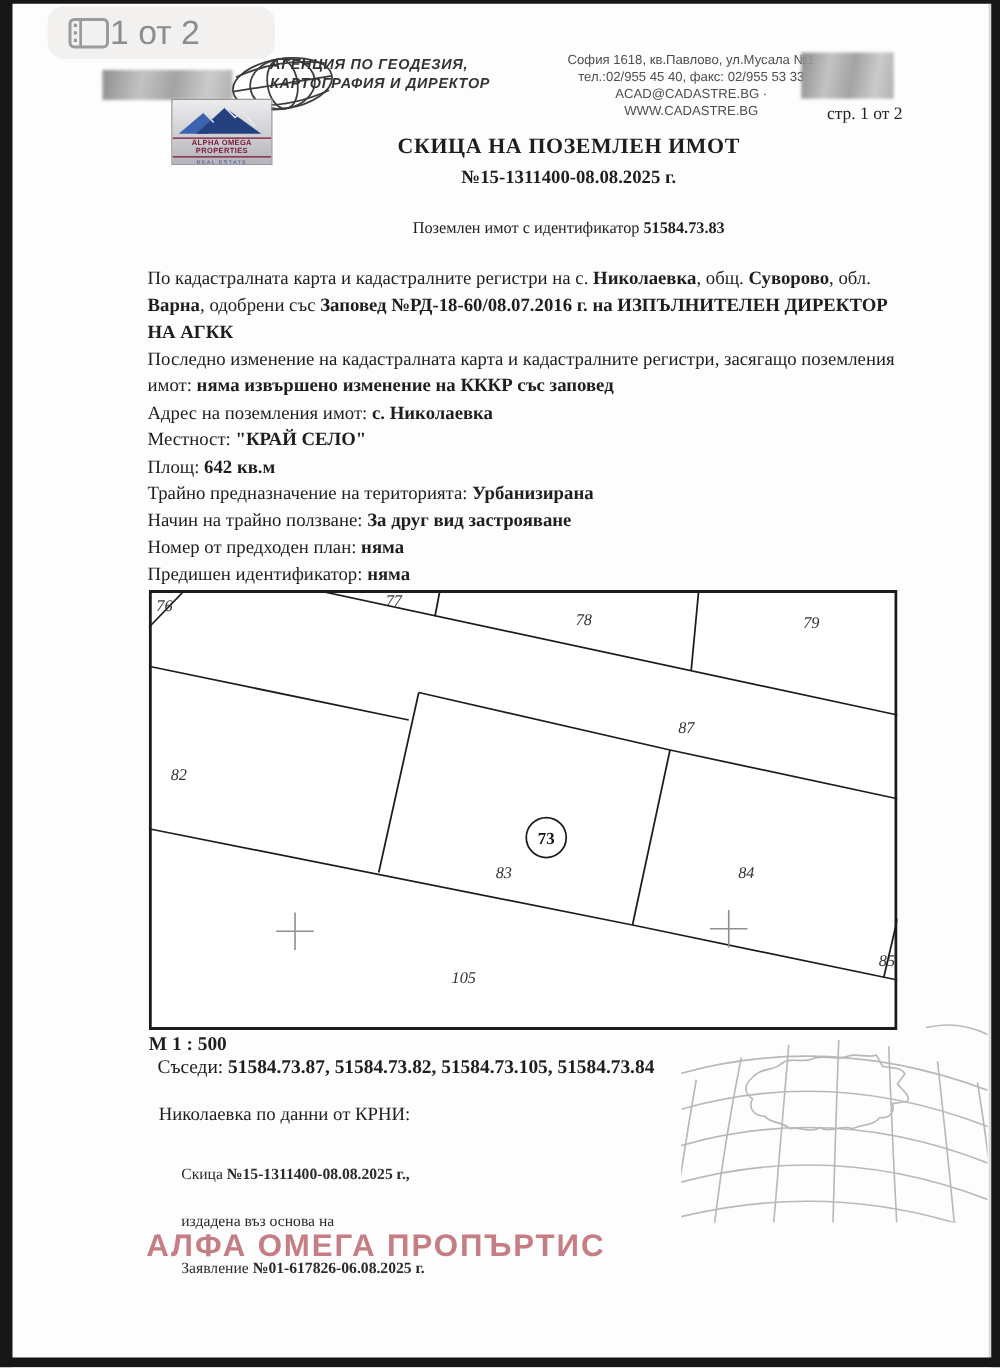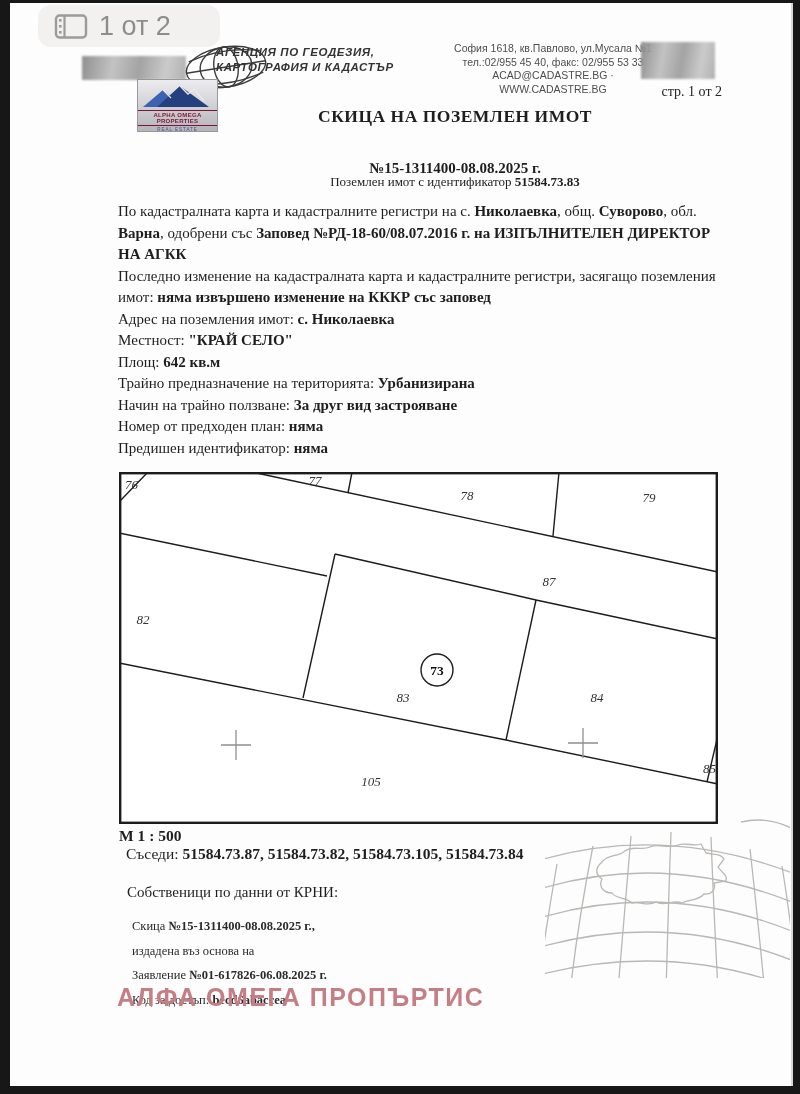--- a/index.html
+++ b/index.html
@@ -8,21 +8,21 @@
   
   .edge{position:absolute;background:#171717;}
   .edge.l{left:0;top:0;width:10px;height:1094px;}
   .edge.r{right:0;top:0;width:7px;height:1094px;}
   .edge.t{left:0;top:0;width:800px;height:3px;}
   .edge.b{left:0;bottom:0;width:800px;height:8px;}
   .edge-shadow{position:absolute;right:7px;top:0;width:2px;height:1094px;background:#d8d8d8;}
 
   
   .pill{position:absolute;left:38px;top:5px;height:42px;min-width:150px;background:#f2f1f0;
-        border-radius:13px;display:flex;align-items:center;gap:11px;padding:0 16px;
+        border-radius:13px;display:flex;align-items:center;padding:0 16px;
         font-family:"Liberation Sans",sans-serif;font-size:27px;color:#8d8d8d;text-align:right;}
   .pill svg{display:block;}
 
   
   .redact{position:absolute;background:linear-gradient(100deg,#848484 0%,#bdbdbd 30%,#9a9a9a 55%,#c6c6c6 80%,#a9a9a9 100%);
           filter:blur(1.3px);opacity:.9;}
   .redact.a{left:82px;top:56px;width:104px;height:24px;}
   .redact.b{left:641px;top:42px;width:74px;height:37px;}
   .agkk-globe{position:absolute;left:180px;top:44px;}
   .agency{position:absolute;left:216px;top:45px;font-family:"Liberation Sans",sans-serif;
@@ -39,35 +39,35 @@
   .alpha svg{display:block;}
   .alpha-title{font-family:"Liberation Sans",sans-serif;font-weight:bold;font-size:6px;
                color:#7b1535;text-align:center;border-top:1px solid #7b1535;
                border-bottom:1px solid #7b1535;padding:1px 0;letter-spacing:.3px;}
   .alpha-sub{font-family:"Liberation Sans",sans-serif;font-size:4.5px;color:#46508e;
              text-align:center;padding-top:1px;letter-spacing:1px;}
 
   
   .ttl{position:absolute;left:200px;width:510px;text-align:center;font-weight:bold;}
   .ttl.main{top:106px;font-size:17.5px;letter-spacing:.5px;}
-  .ttl.num{top:160px;font-size:15px;}
+  .ttl.num{top:134px;font-size:15px;}
   .idline{position:absolute;left:200px;top:174px;width:510px;text-align:center;font-size:13px;font-weight:normal;}
 
   
-  .flow{position:absolute;left:118px;top:201px;width:598px;font-size:15px;line-height:21.5px;}
+  .flow{position:absolute;left:118px;top:213px;width:598px;font-size:15px;line-height:21.5px;}
   .flow p{margin:0;}
   b{font-weight:bold;}
   .coordsys{position:absolute;left:119px;top:456px;font-size:12px;font-weight:bold;margin-top:23px;}
 
   .mapwrap{position:absolute;left:119px;top:472px;width:599px;height:417px;}
   .scale{position:absolute;left:119px;top:827px;width:599px;text-align:left;font-weight:bold;font-size:15.5px;}
   .neigh{position:absolute;left:126px;top:845px;font-size:15.5px;}
   .owners{position:absolute;left:127px;top:884px;font-size:15px;}
   .sketchnote{position:absolute;left:128px;top:912px;font-size:12.5px;line-height:20.5px;color:#2a2a2a;}
-  .sketchnote p{margin:4px;}
+  .sketchnote p{margin:17px;}
   .company{position:absolute;left:117px;top:983px;font-family:"Liberation Sans",sans-serif;
            font-weight:bold;font-size:25px;letter-spacing:1.5px;color:#c67e85;}
   .globemark{position:absolute;left:545px;top:816px;}
 </style>
 </head>
 <body>
 
 <div class="stage">
 
   <div class="edge-shadow"></div>
@@ -97,21 +97,21 @@
         <ellipse cx="46" cy="23" rx="26" ry="20"></ellipse>
         <ellipse cx="46" cy="23" rx="12" ry="20"></ellipse>
         <line x1="6" y1="23" x2="86" y2="23"></line>
         <path d="M10,12 Q46,2 82,12"></path>
         <path d="M10,34 Q46,44 82,34"></path>
       </g>
     </svg>
   </div>
   <div class="agency">
     <div>АГЕНЦИЯ ПО ГЕОДЕЗИЯ,</div>
-    <div>КАРТОГРАФИЯ И КАДАСТЪР</div>
+    <div>КАРТОГРАФИЯ И ДИРЕКТОР</div>
   </div>
   <div class="addr">
     <div>София 1618, кв.Павлово, ул.Мусала №1</div>
     <div>тел.:02/955 45 40, факс: 02/955 53 33</div>
     <div>ACAD@CADASTRE.BG · WWW.CADASTRE.BG</div>
   </div>
   <div class="redact b"></div>
   <div class="pageind">стр. 1 от 2</div>
 
   <div class="alpha">
@@ -177,27 +177,26 @@
       </g>
       <circle cx="318" cy="198" r="16" fill="#fff" stroke="#1c1c1c" stroke-width="1.4"></circle>
       <text x="318" y="203" text-anchor="middle" font-family="Liberation Serif, serif" font-weight="bold" font-size="13.5" fill="#111">73</text>
     </svg>
   </div>
 
   <div class="scale">М 1 : 500</div>
 
   <div class="neigh"><span>Съседи: </span><b>51584.73.87, 51584.73.82, 51584.73.105, 51584.73.84</b></div>
 
-  <div class="owners">Собственици по данни от КРНИ:</div>
+  <div class="owners">Николаевка по данни от КРНИ:</div>
 
   <div class="sketchnote">
     <p><span>Скица </span><b>№15-1311400-08.08.2025 г.,</b></p>
     <p>издадена въз основа на</p>
     <p><span>Заявление </span><b>№01-617826-06.08.2025 г.</b></p>
-    <p><span>Код за достъп: </span><b>becd6abaccea</b></p>
   </div>
 
   <div class="company">АЛФА ОМЕГА ПРОПЪРТИС</div>
 
   <div class="globemark">
     <svg width="245" height="162" viewBox="0 0 245 162">
       <g stroke="#b3b0ad" stroke-width="1.3" fill="none" opacity="0.9">
         <path d="M-5,44 Q120,8 250,58"></path>
         <path d="M-9,74 Q120,34 252,88"></path>
         <path d="M-12,104 Q120,62 254,118"></path>

